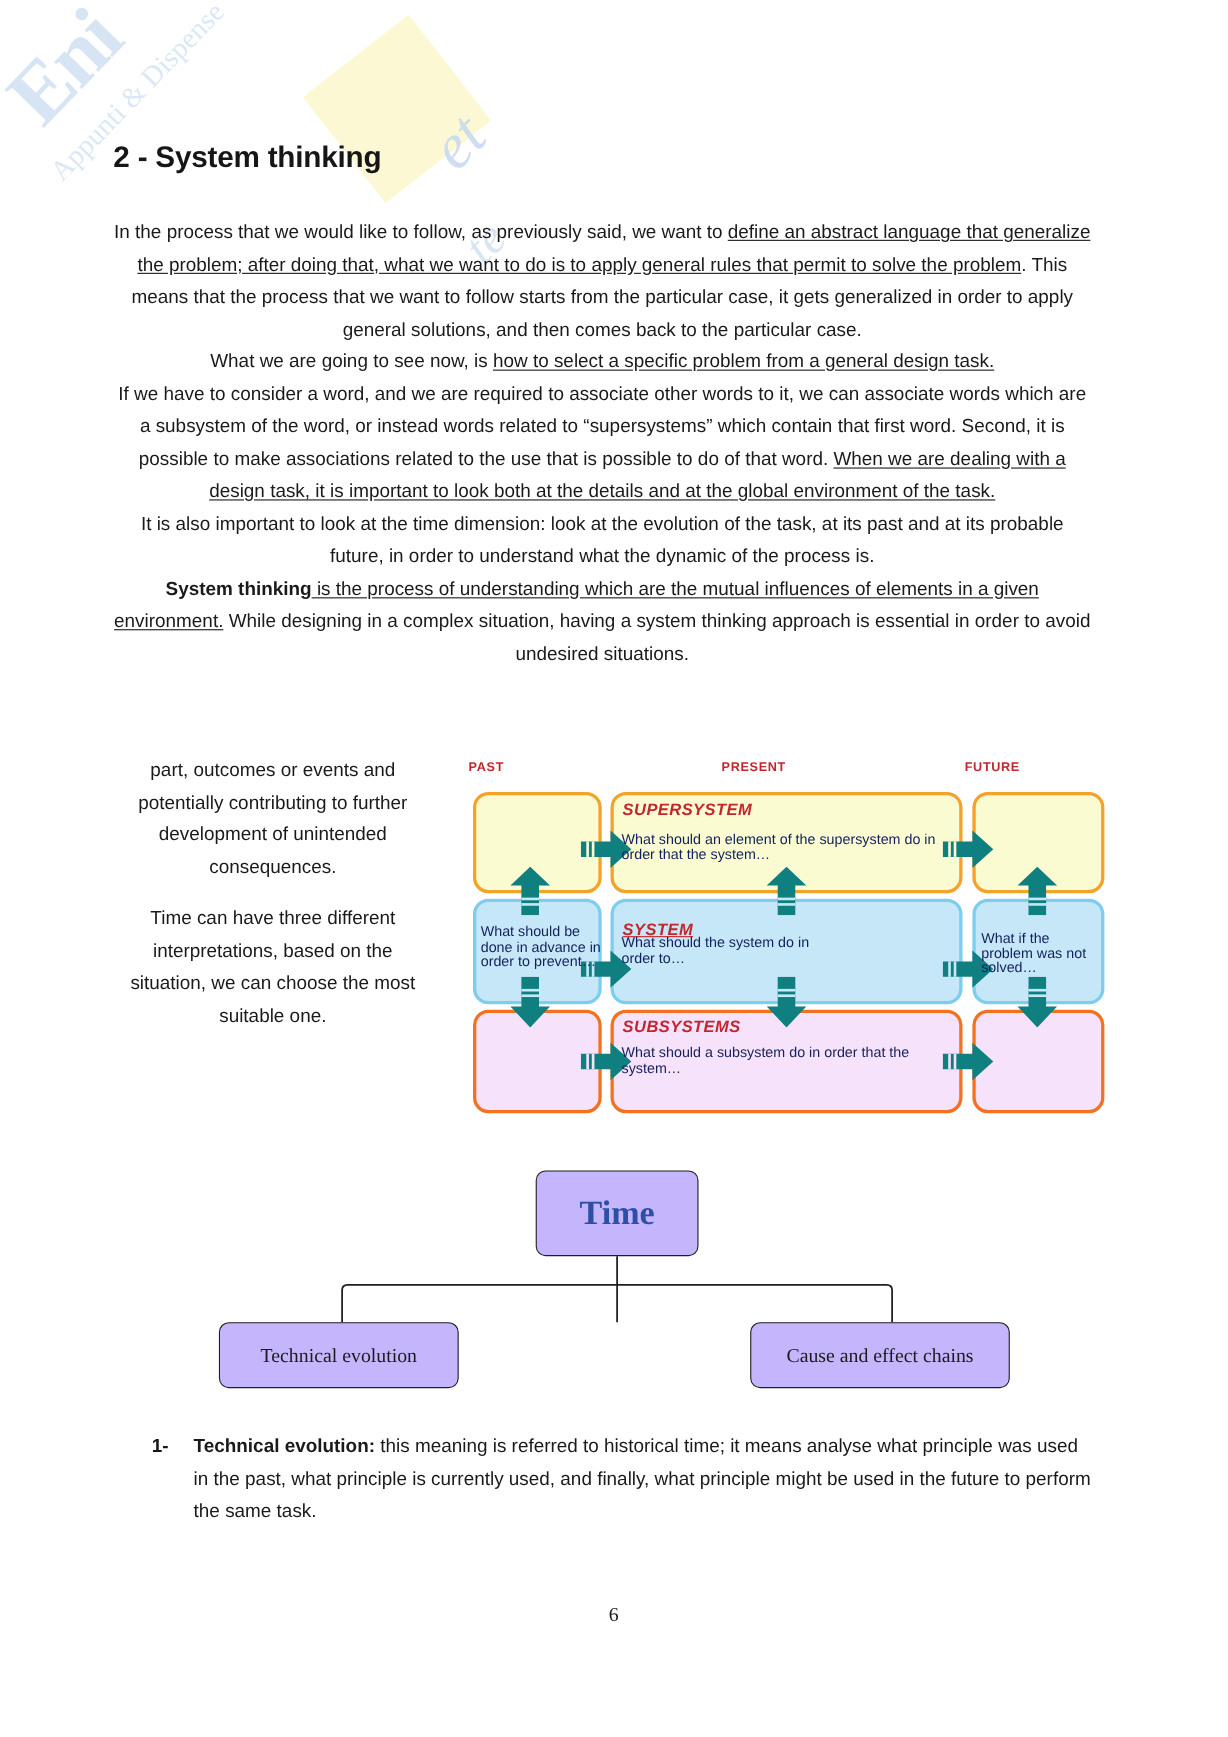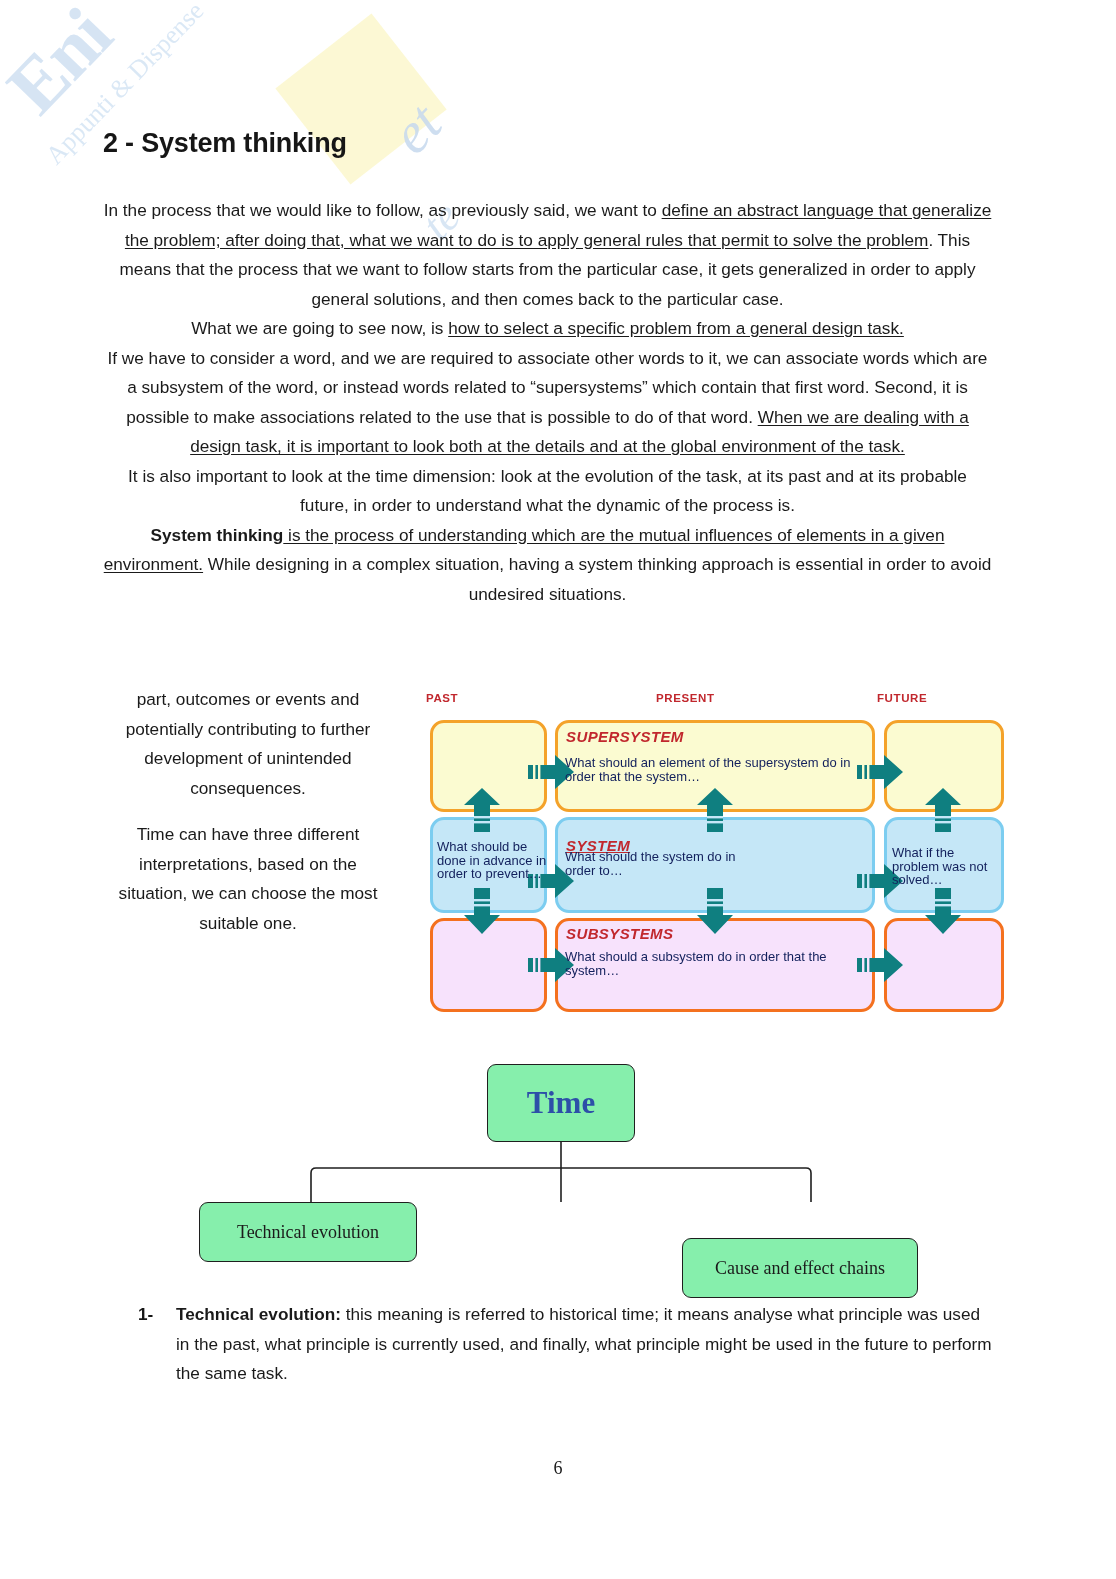--- a/index.html
+++ b/index.html
@@ -147,33 +147,33 @@
 
   
   #tree {
     position:absolute; left:188px; top:1060px;
     width:740px; height:190px;
   }
   .tnode {
     position:absolute;
     border:1.6px solid #1f1f1f;
     border-radius:9px;
-    background:#86efac;
+    background:#c4b5fd;
     font-family:"Liberation Serif", serif;
     display:flex; align-items:center; justify-content:center;
     text-align:center;
   }
   #tree-root {
     left:299px; top:4px; width:148px; height:78px;
     font-size:31px; font-weight:700; color:#2d4fa8;
   }
   .tleaf { height:60px; font-size:18px; color:#1b1b1b; }
   #tree-leaf-0 { left:11px;  top:142px; width:218px; }
   #tree-leaf-1 { left:257px; top:142px; width:206px; }
-  #tree-leaf-2 { left:494px; top:142px; width:236px;margin-top:36px; }
+  #tree-leaf-2 { left:494px; top:142px; width:236px; }
   #tree-lines { position:absolute; left:0; top:0; width:740px; height:190px; }
 
   
   #list {
     position:absolute; left:138px; top:1300px; width:860px;
   }
   .li-row { display:flex; }
   .li-num {
     width:38px; flex:0 0 38px;
     font-size:17.2px; font-weight:700; color:#161616;

